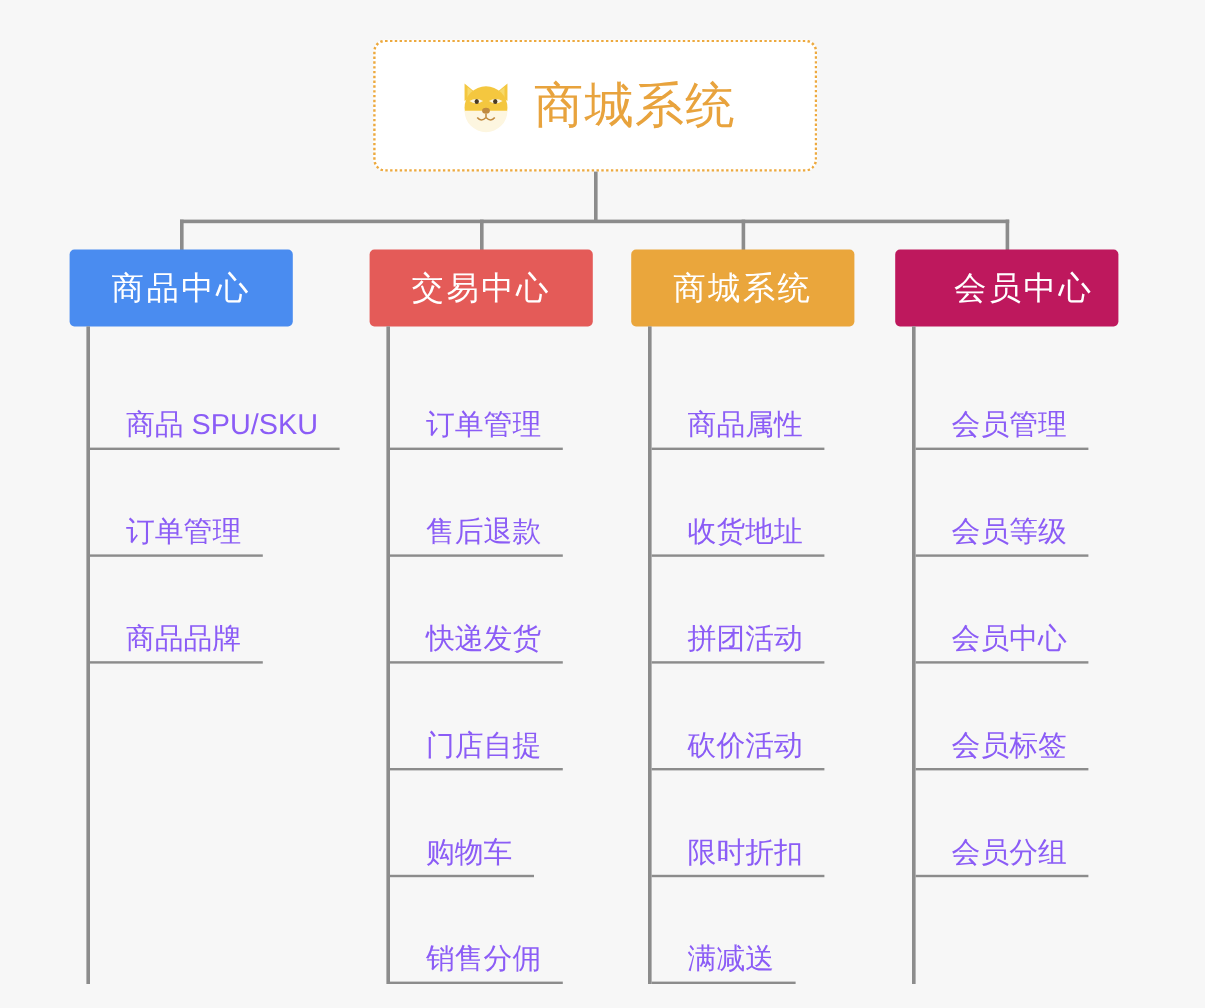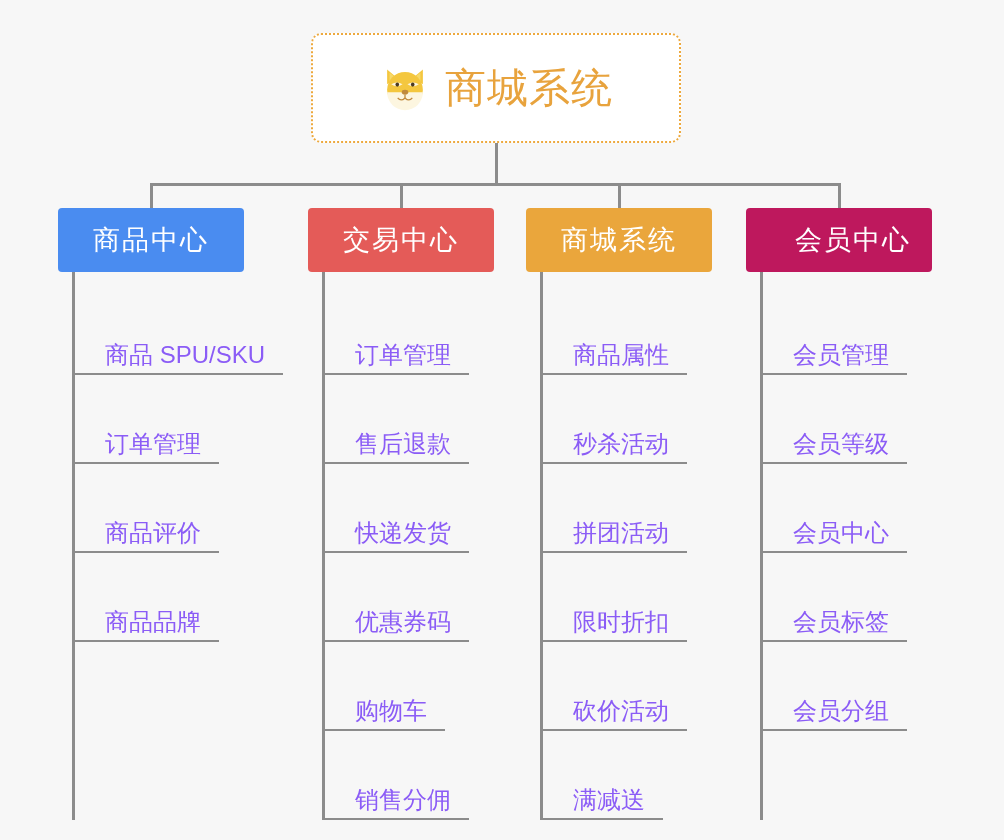--- a/index.html
+++ b/index.html
@@ -143,23 +143,20 @@
     </div>
     <div class="leaf-area">
       <div class="leaf-spine" style="height:548px;"></div>
       <div class="leaf-row">
         <span class="leaf-label">商品 SPU/SKU</span>
       </div>
       <div class="leaf-row">
         <span class="leaf-label">订单管理</span>
       </div>
       <div class="leaf-row">
-        <span class="leaf-label">商品评价</span>
-      </div>
-      <div class="leaf-row">
         <span class="leaf-label">商品品牌</span>
       </div>
     </div>
   </div>
 
   <div class="column" style="left:308px; width:186px;">
     <div class="cat-header" style="background: rgb(228, 91, 88);">
       <span>交易中心</span>
     </div>
     <div class="leaf-area">
@@ -167,51 +164,51 @@
       <div class="leaf-row">
         <span class="leaf-label">订单管理</span>
       </div>
       <div class="leaf-row">
         <span class="leaf-label">售后退款</span>
       </div>
       <div class="leaf-row">
         <span class="leaf-label">快递发货</span>
       </div>
       <div class="leaf-row">
-        <span class="leaf-label">优惠券码</span>
+        <span class="leaf-label">门店自提</span>
       </div>
       <div class="leaf-row">
         <span class="leaf-label">购物车</span>
       </div>
       <div class="leaf-row">
         <span class="leaf-label">销售分佣</span>
       </div>
     </div>
   </div>
 
   <div class="column" style="left:526px; width:186px;">
     <div class="cat-header" style="background: rgb(234, 166, 60);">
       <span>商城系统</span>
     </div>
     <div class="leaf-area">
       <div class="leaf-spine" style="height:548px;"></div>
       <div class="leaf-row">
         <span class="leaf-label">商品属性</span>
       </div>
       <div class="leaf-row">
-        <span class="leaf-label">秒杀活动</span>
+        <span class="leaf-label">收货地址</span>
       </div>
       <div class="leaf-row">
         <span class="leaf-label">拼团活动</span>
       </div>
       <div class="leaf-row">
+        <span class="leaf-label">砍价活动</span>
+      </div>
+      <div class="leaf-row">
         <span class="leaf-label">限时折扣</span>
-      </div>
-      <div class="leaf-row">
-        <span class="leaf-label">砍价活动</span>
       </div>
       <div class="leaf-row">
         <span class="leaf-label">满减送</span>
       </div>
     </div>
   </div>
 
   <div class="column" style="left:746px; width:186px;">
     <div class="cat-header" style="background: #be185d; padding-left: 28px;">
       <span>会员中心</span>

